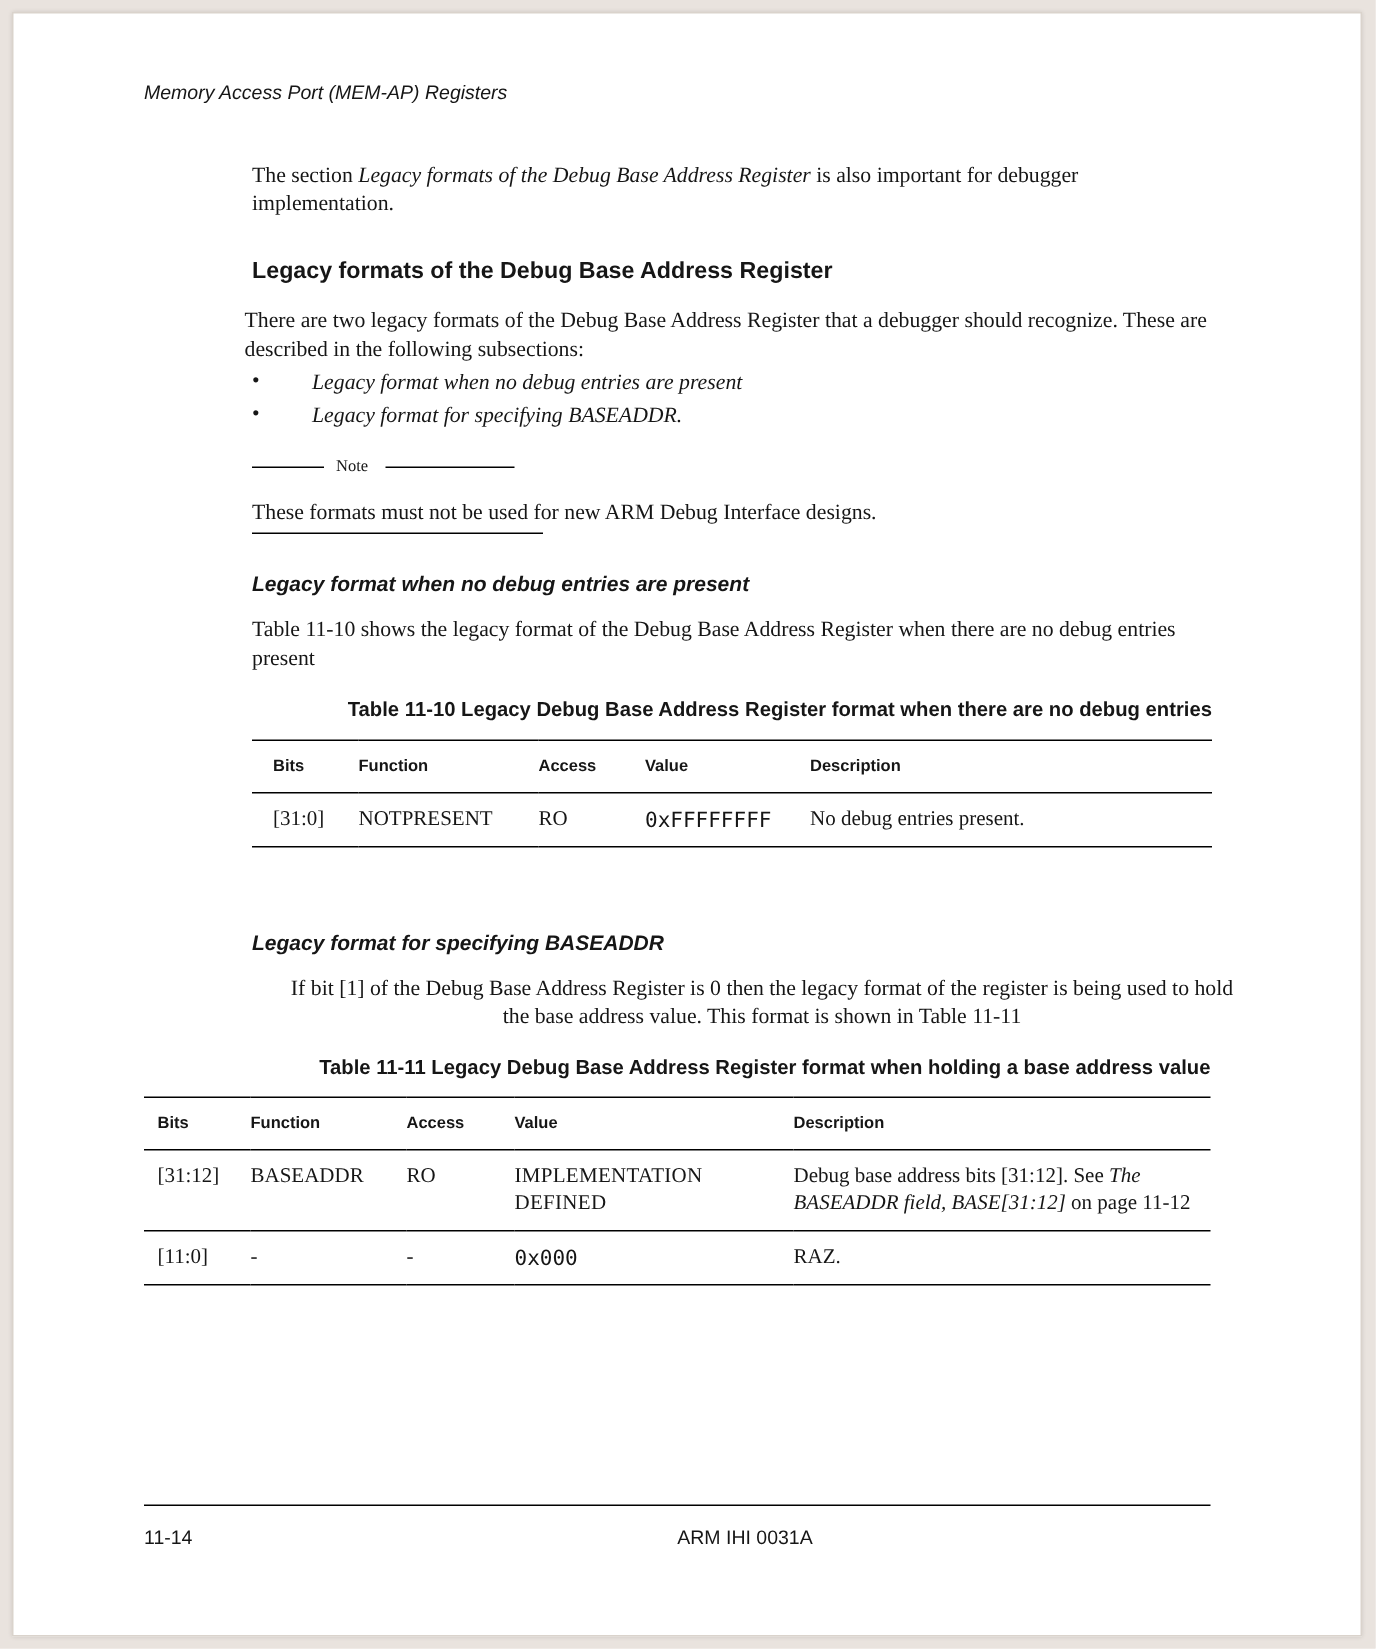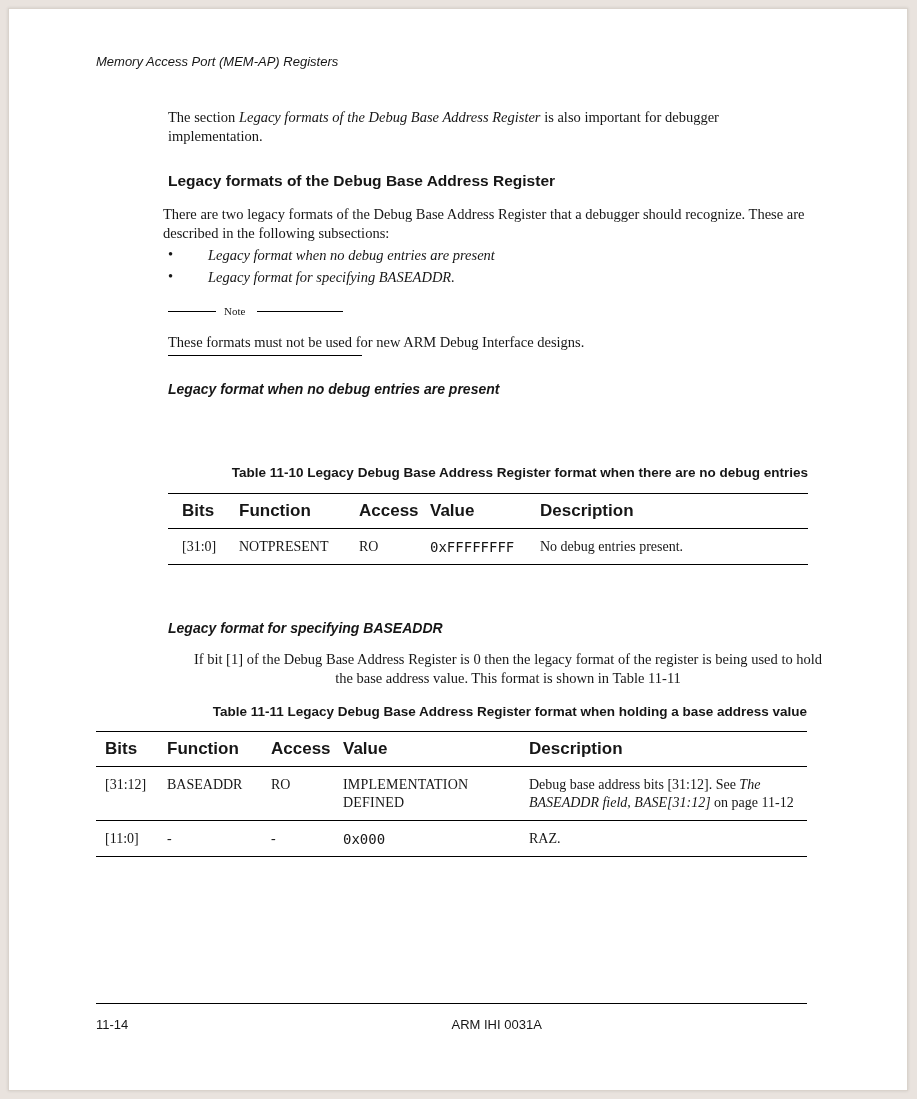--- a/index.html
+++ b/index.html
@@ -79,21 +79,21 @@
   table.doc-table {
     border-collapse: collapse;
     table-layout: fixed;
   }
   table.doc-table { border-top: 1.6px solid #000; border-bottom: 1.6px solid #000; }
   table.doc-table thead tr { border-bottom: 1px solid #000; }
   table.doc-table tbody tr + tr { border-top: 1px solid #000; }
   table.doc-table th {
     font-family: "Liberation Sans", sans-serif;
     font-weight: bold;
-    font-size: 17px;
+    font-size: 11px;
     text-align: left;
     vertical-align: middle;
     height: 35px;
   }
   table.doc-table td {
     font-size: 14px;
     line-height: 18px;
     vertical-align: top;
     padding-top: 9px;
     padding-bottom: 8px;
@@ -157,20 +157,21 @@
 
   <div class="abs note-head">
     <span class="note-rule-l"></span>
     <span class="note-label">Note</span>
     <span class="note-rule-r"></span>
   </div>
   <p class="abs body-text note-body">These formats must not be used for new ARM Debug Interface designs.</p>
   <div class="abs note-close-rule"></div>
 
   <h3 class="abs h3 h3-1">Legacy format when no debug entries are present</h3>
+  <p class="abs body-text sub1-body">Table 11-10 shows the legacy format of the Debug Base Address Register when there are no debug entries present</p>
 
   <div class="abs table-caption caption-10">Table 11-10 Legacy Debug Base Address Register format when there are no debug entries</div>
 
   <table class="abs doc-table table-10 t10">
     <colgroup>
         <col class="c1">
         <col class="c2">
         <col class="c3">
         <col class="c4">
         <col class="c5">

